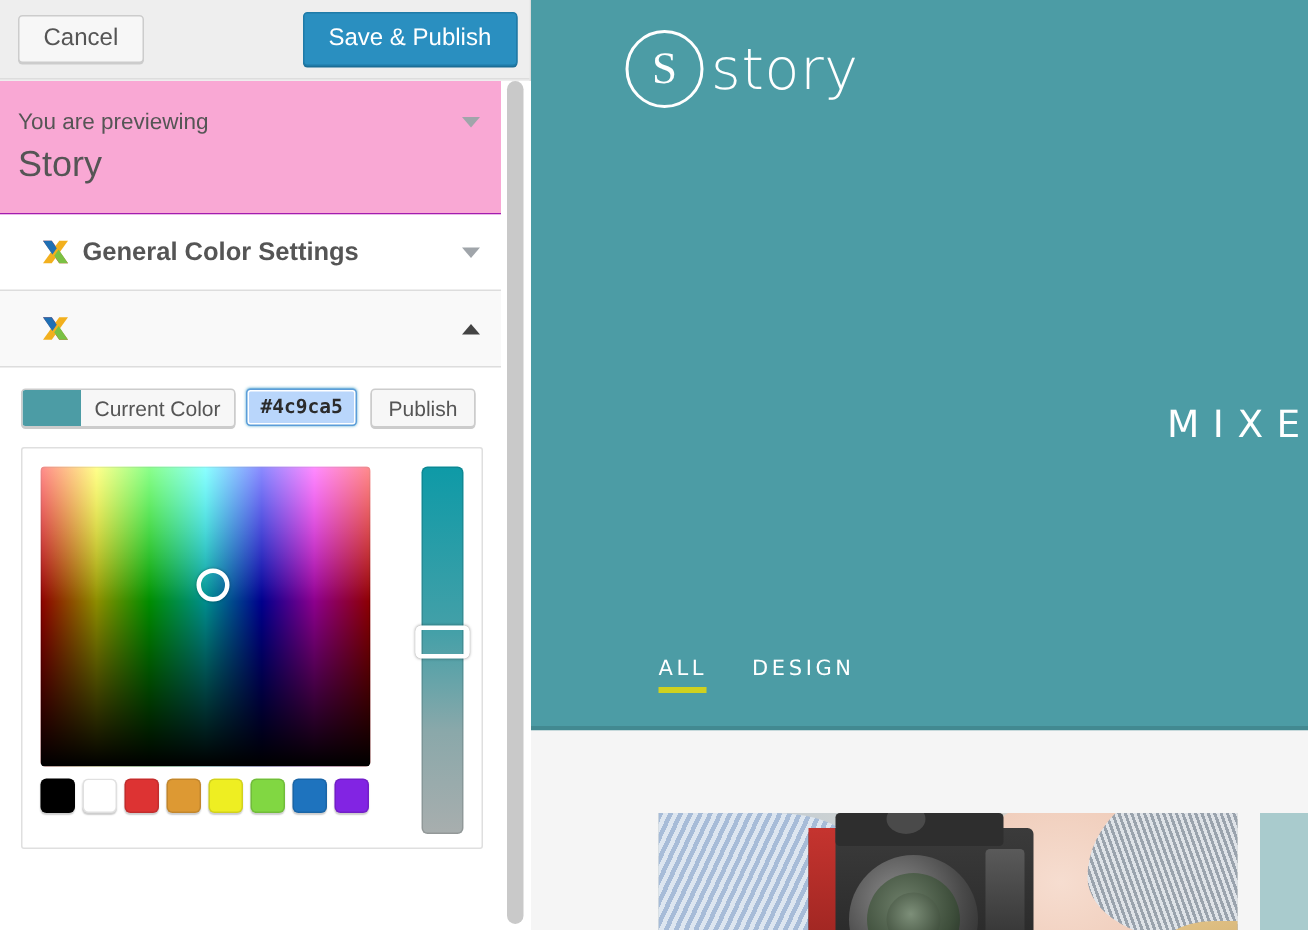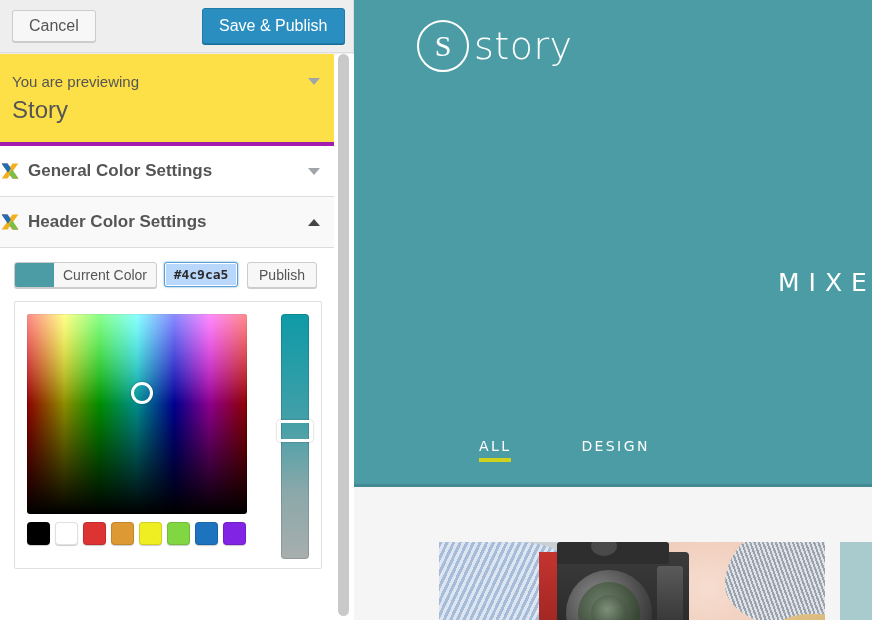--- a/index.html
+++ b/index.html
@@ -67,22 +67,22 @@
   #panel-content {
     width: 335px;
     background: #ffffff;
     border-right: 1px solid #dddddd;
   }
 
   
   #previewing-block {
     position: relative;
     padding: 18px 36px 16px 12px;
-    border-bottom: 4px solid #a21caf;
-    background: #fde047;
+    border-bottom: 1px solid #a21caf;
+    background: #f9a8d4;
     cursor: pointer;
   }
   #previewing-label {
     font-size: 15px;
     color: #555555;
     line-height: 20px;
   }
   #previewing-theme {
     font-size: 24px;
     color: #555555;
@@ -101,21 +101,21 @@
   #previewing-caret { top: 24px; }
 
   
   .section-header {
     position: relative;
     height: 51px;
     border-bottom: 1px solid #dddddd;
     cursor: pointer;
     display: flex;
     align-items: center;
-    padding-left: 0;
+    padding-left: 27px;
   }
   .section-header.collapsed { background: #ffffff; }
   .section-header.expanded  { background: #f9f9f9; }
   .section-title {
     font-size: 17px;
     font-weight: bold;
     color: #555555;
     margin-left: 8px;
   }
   .x-icon { width: 20px; height: 20px; display: block; flex: 0 0 20px; }
@@ -340,21 +340,20 @@
   }
   .nav-item {
     position: relative;
     color: #ffffff;
     font-size: 14px;
     letter-spacing: 2.4px;
     padding-bottom: 10px;
     cursor: pointer;
     white-space: nowrap;
     font-family: "DejaVu Sans", sans-serif;
-    margin-left: 40px;
   }
   .nav-item.active::after {
     content: "";
     position: absolute;
     left: 0; bottom: 2px;
     width: 32px; height: 4px;
     background: #cfd11f;
   }
 
   
@@ -477,21 +476,20 @@
           <span class="caret down" style="right:14px;"></span>
         </div>
 
         <div class="section-header expanded">
           <svg class="x-icon" viewBox="0 0 24 24">
             <polygon points="2,3 9,3 22,21 15,21" fill="#e8352e"></polygon>
             <polygon points="15,3 22,3 9,21 2,21" fill="#f2b01e"></polygon>
             <polygon points="2,3 9,3 13,9 9.5,14" fill="#1f6fb4"></polygon>
             <polygon points="22,21 15,21 11,15 14.5,10" fill="#7ac143"></polygon>
           </svg>
-          <span class="section-title">Header Color Settings</span>
           <span class="caret up" style="right:14px;"></span>
         </div>
 
         <div id="control-area">
 
           <div id="color-row">
             <div id="current-color-button">
               <span id="color-swatch" style="background: rgb(76, 156, 165);"></span>
               <span id="current-color-text">Current Color</span>
             </div>

